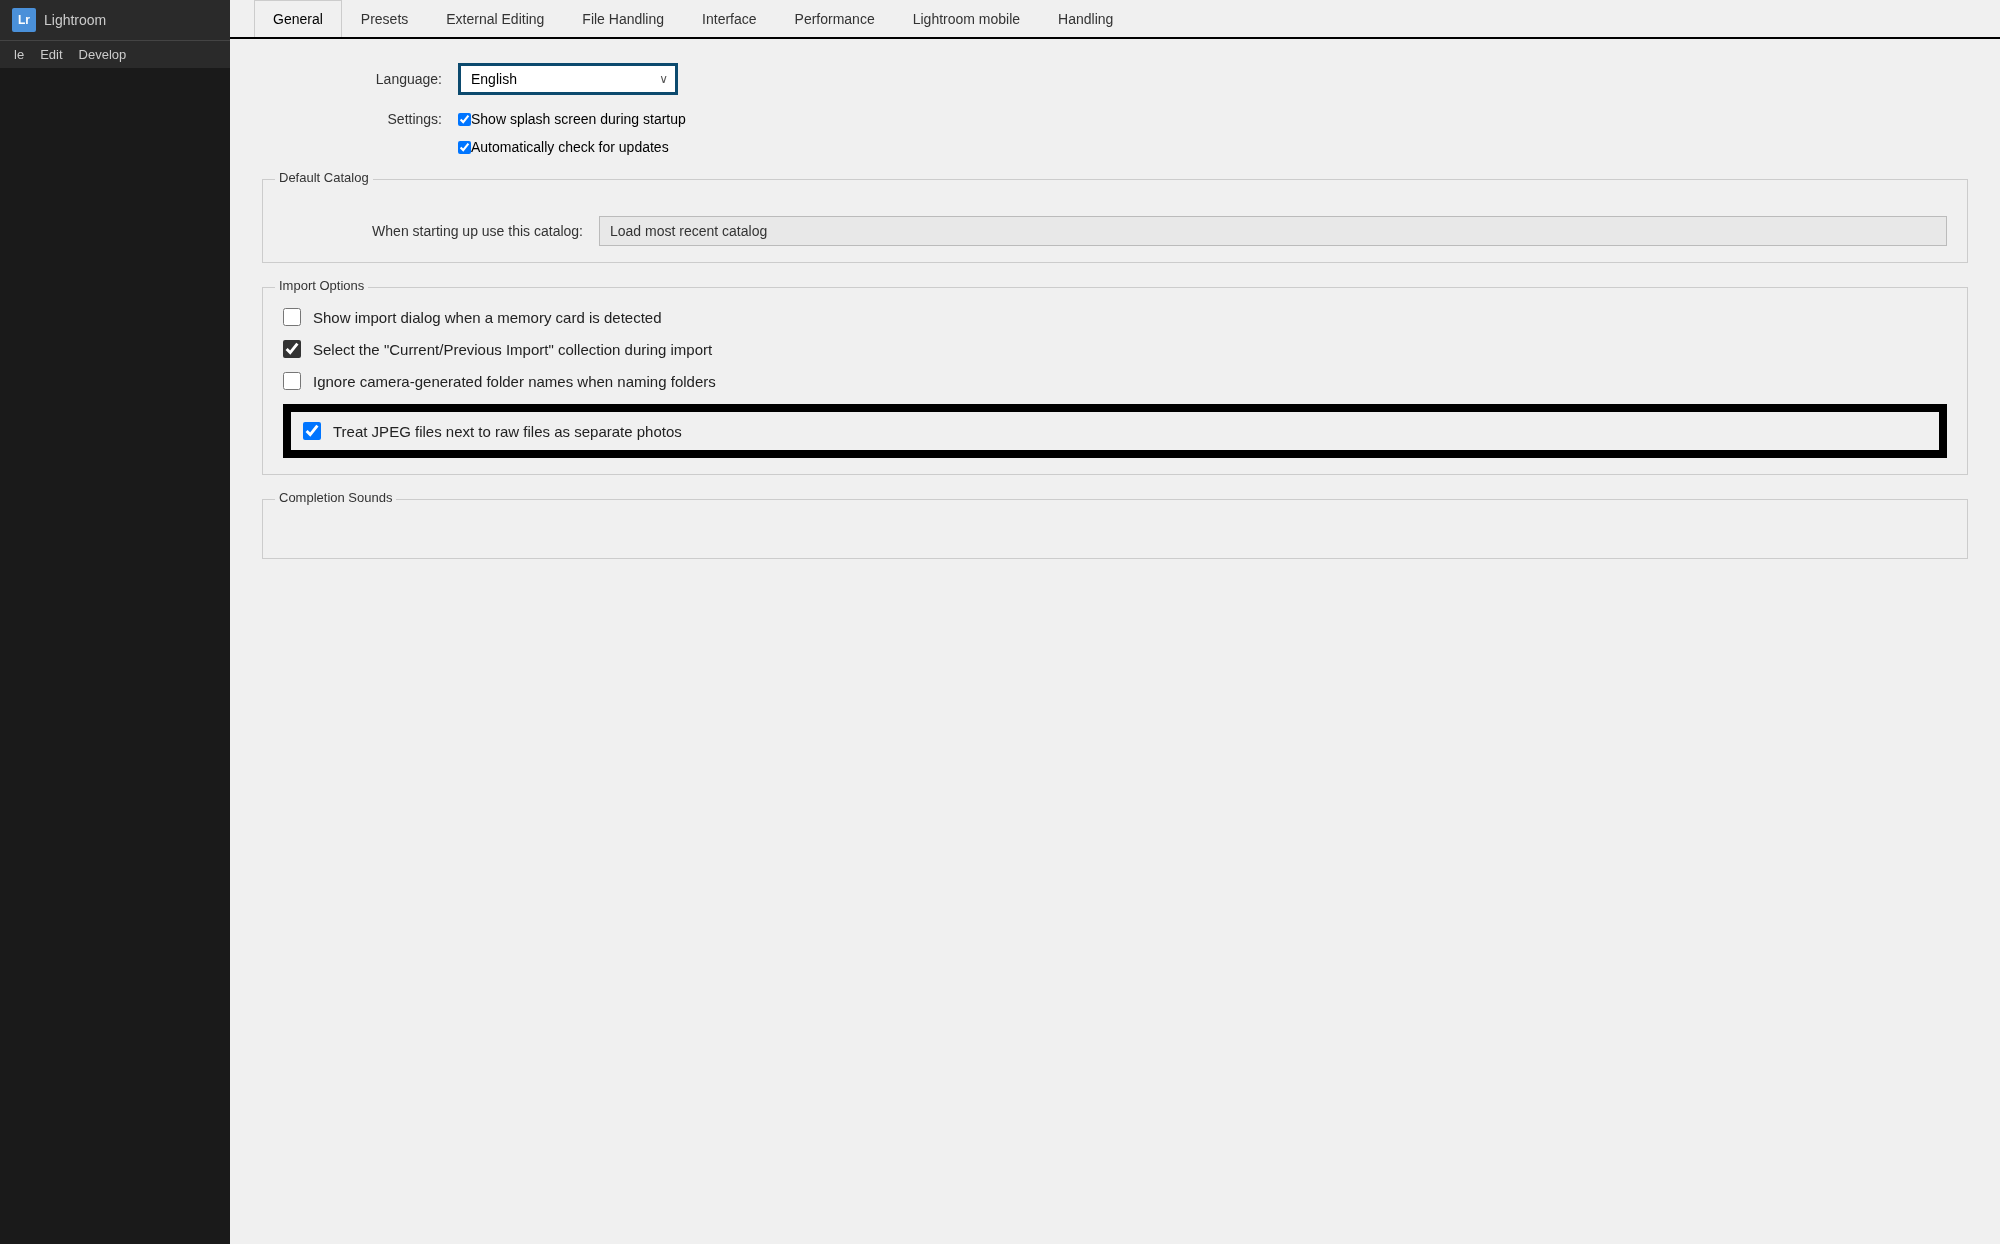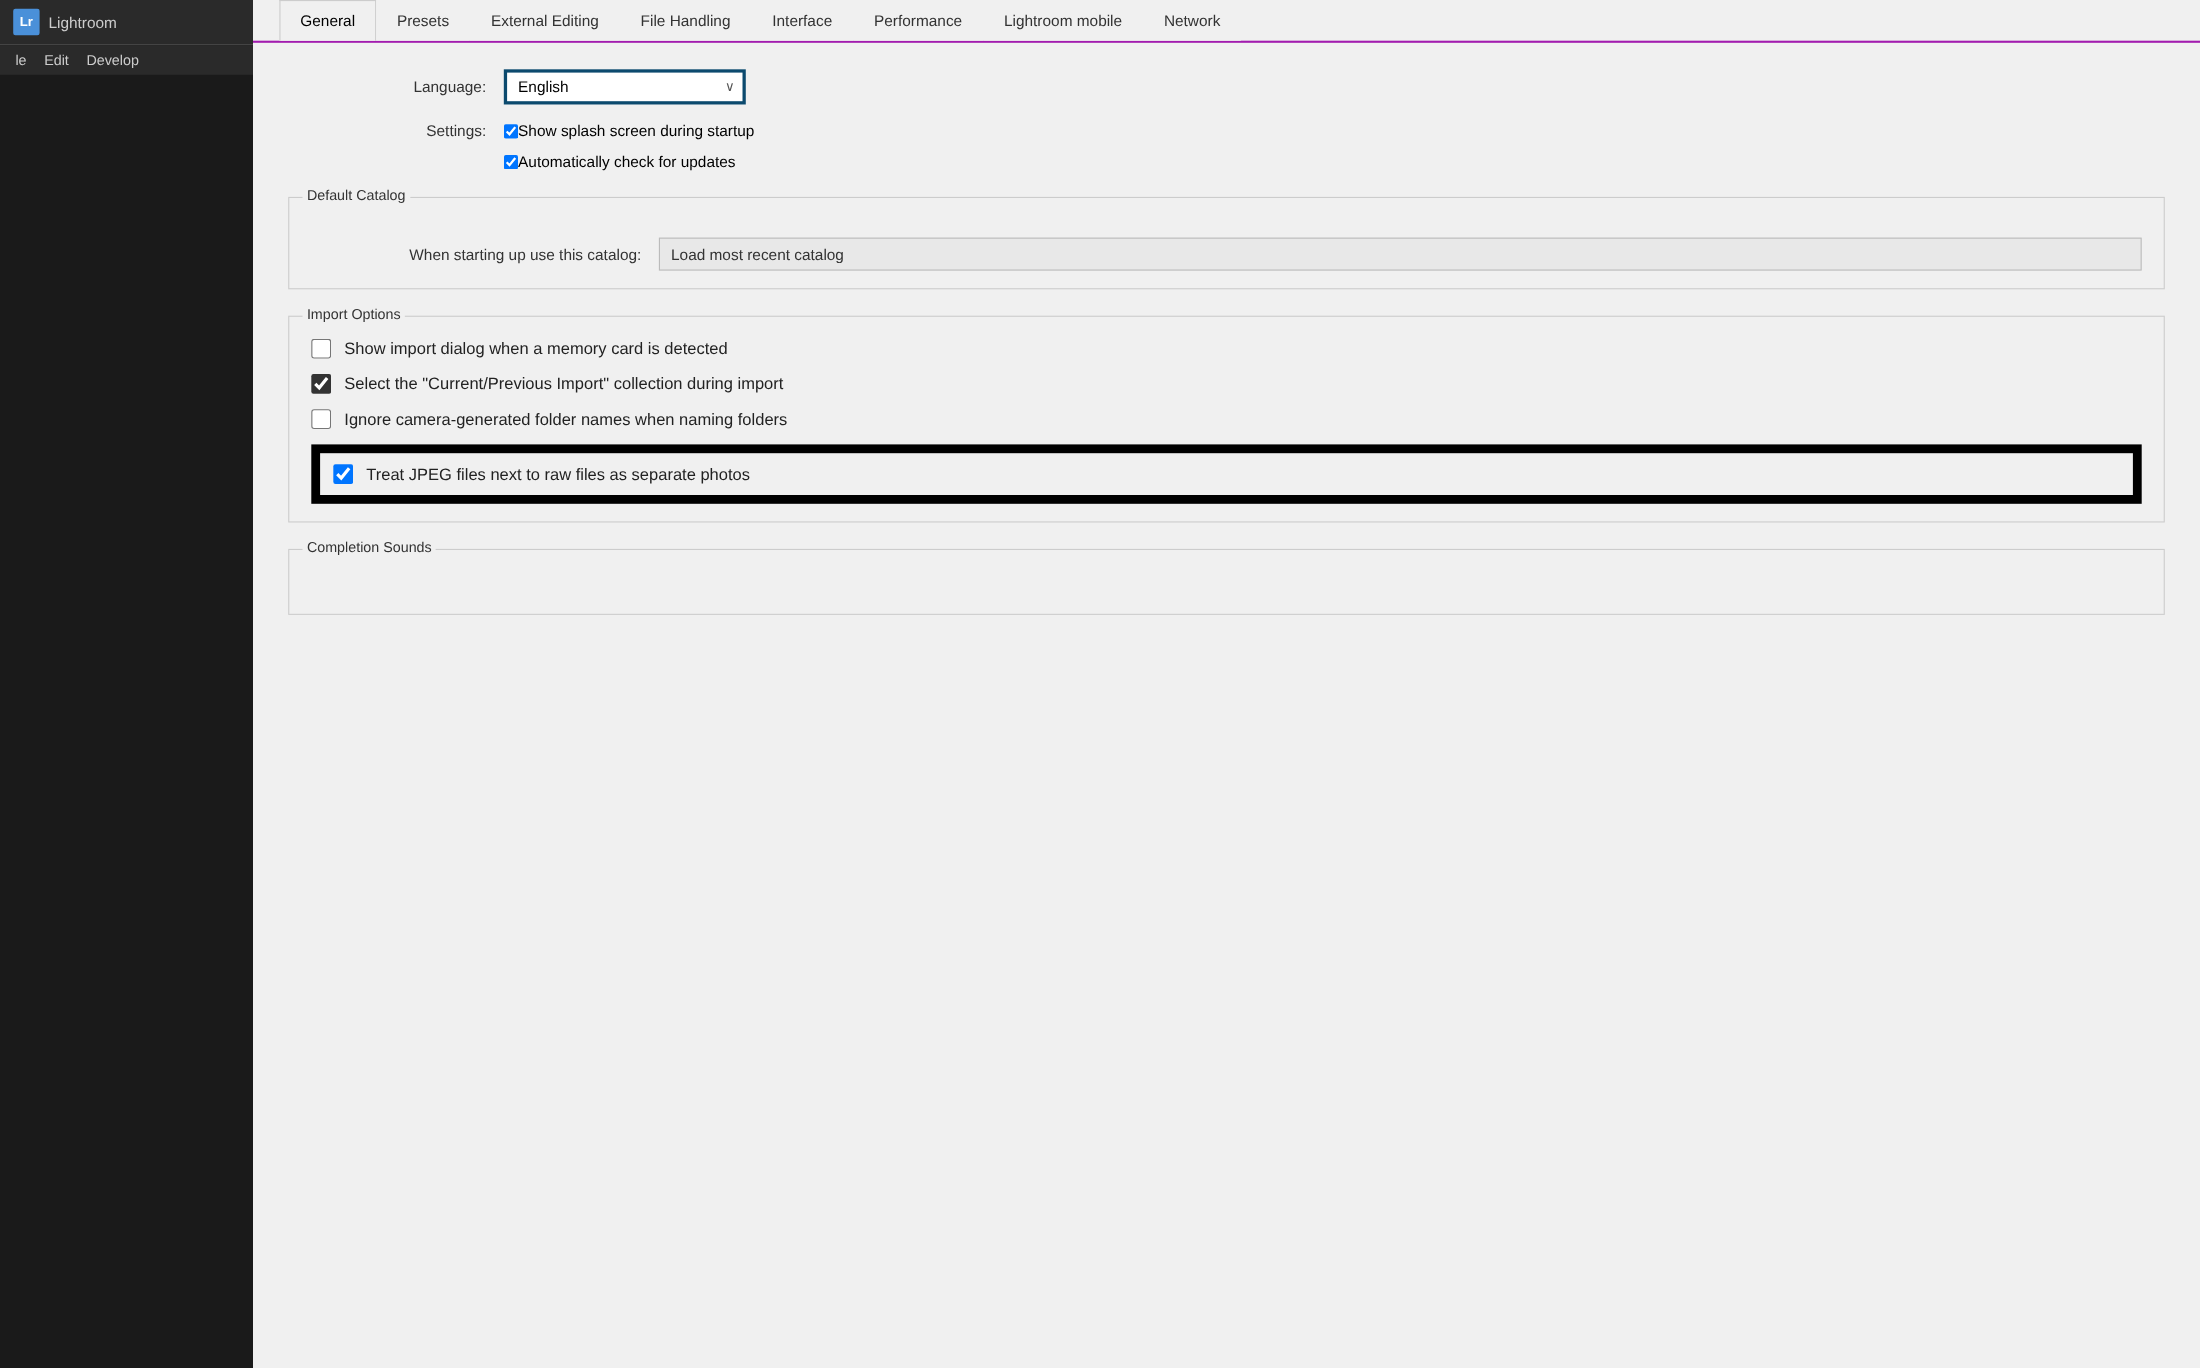--- a/index.html
+++ b/index.html
@@ -79,21 +79,21 @@
     .dialog-title {
       font-size: 20px;
       font-weight: 400;
       color: #222;
       margin-bottom: 12px;
     }
 
     
     .tabs-container {
       display: flex;
-      border-bottom: 2px solid #a21caf;
+      border-bottom: 2px solid #000000;
       background: #f0f0f0;
       padding: 0 24px;
       overflow: hidden;
     }
     .tab {
       padding: 10px 18px;
       cursor: pointer;
       font-size: 14px;
       color: #333;
       border: 1px solid transparent;
@@ -278,21 +278,21 @@
     <div class="tab">
       <span>Interface</span>
     </div>
     <div class="tab">
       <span>Performance</span>
     </div>
     <div class="tab">
       <span>Lightroom mobile</span>
     </div>
     <div class="tab">
-      <span>Network</span>
+      <span>Handling</span>
     </div>
   </div>
 
   <div class="content">
 
     <div class="setting-row">
       <span class="setting-label">Language:</span>
       <div class="select-wrapper">
         <select class="language-select">
           <option>English</option>

